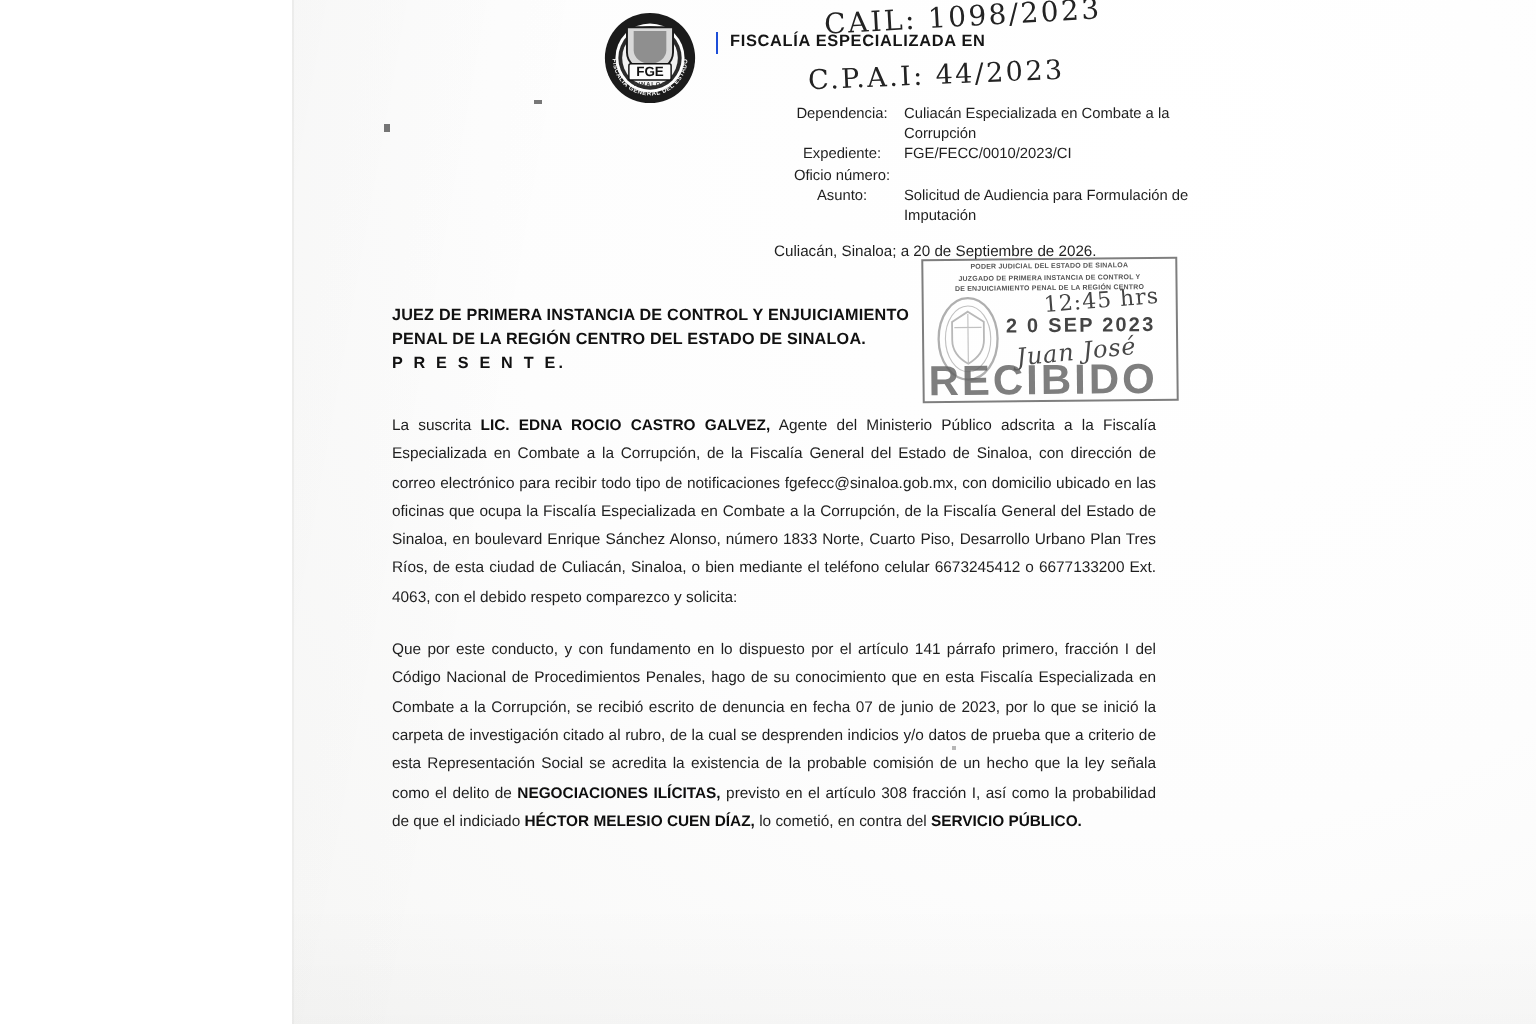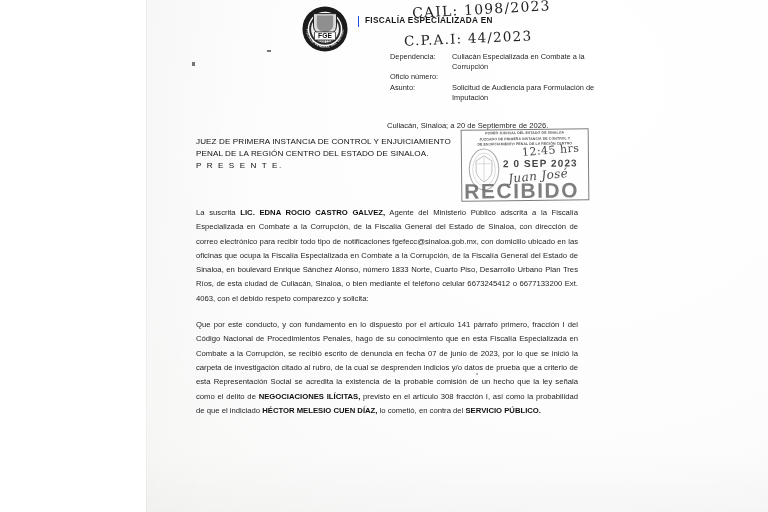--- a/index.html
+++ b/index.html
@@ -97,43 +97,43 @@
   #meta {
     position: absolute;
     left: 390px;
     top: 52px;
     width: 220px;
     font-size: 7.4px;
     line-height: 10.2px;
     color: #1f1f1f;
   }
   #meta .row { display: flex; }
-  #meta .lbl { width: 62px; flex: none; }
+  #meta .lbl { width: 62px; flex: none; text-align: center; }
   #meta .val { flex: 1; }
 
   
   #placedate {
     position: absolute;
     left: 387px;
     top: 120px;
     width: 180px;
     font-size: 7.6px;
     line-height: 11px;
     text-align: justify;
     color: #1f1f1f;
   }
 
   
   #addressee {
     position: absolute;
     left: 196px;
-    top: 136px;
+    top: 152px;
     width: 290px;
     font-size: 8.1px;
-    font-weight: normal;
+    font-weight: bold;
     line-height: 12.2px;
     letter-spacing: .1px;
     color: #111111;
   }
   #addressee .present { letter-spacing: 1.6px; }
 
   
   #body {
     position: absolute;
     left: 196px;
@@ -260,20 +260,24 @@
 
   <div class="handwriting" id="hw-cail">CAIL: 1098/2023</div>
   <div class="handwriting" id="hw-cpai">C.P.A.I: 44/2023</div>
 
   <div id="meta">
     <div class="row">
       <div class="lbl">Dependencia:</div>
       <div class="val">Culiacán Especializada en Combate a la Corrupción</div>
     </div>
     <div class="row">
+      <div class="lbl">Expediente:</div>
+      <div class="val">FGE/FECC/0010/2023/CI</div>
+    </div>
+    <div class="row">
       <div class="lbl">Oficio número:</div>
     </div>
     <div class="row">
       <div class="lbl">Asunto:</div>
       <div class="val">Solicitud de Audiencia para Formulación de Imputación</div>
     </div>
   </div>
 
   <div id="placedate">Culiacán, Sinaloa; a 20 de Septiembre de 2026.</div>
 

